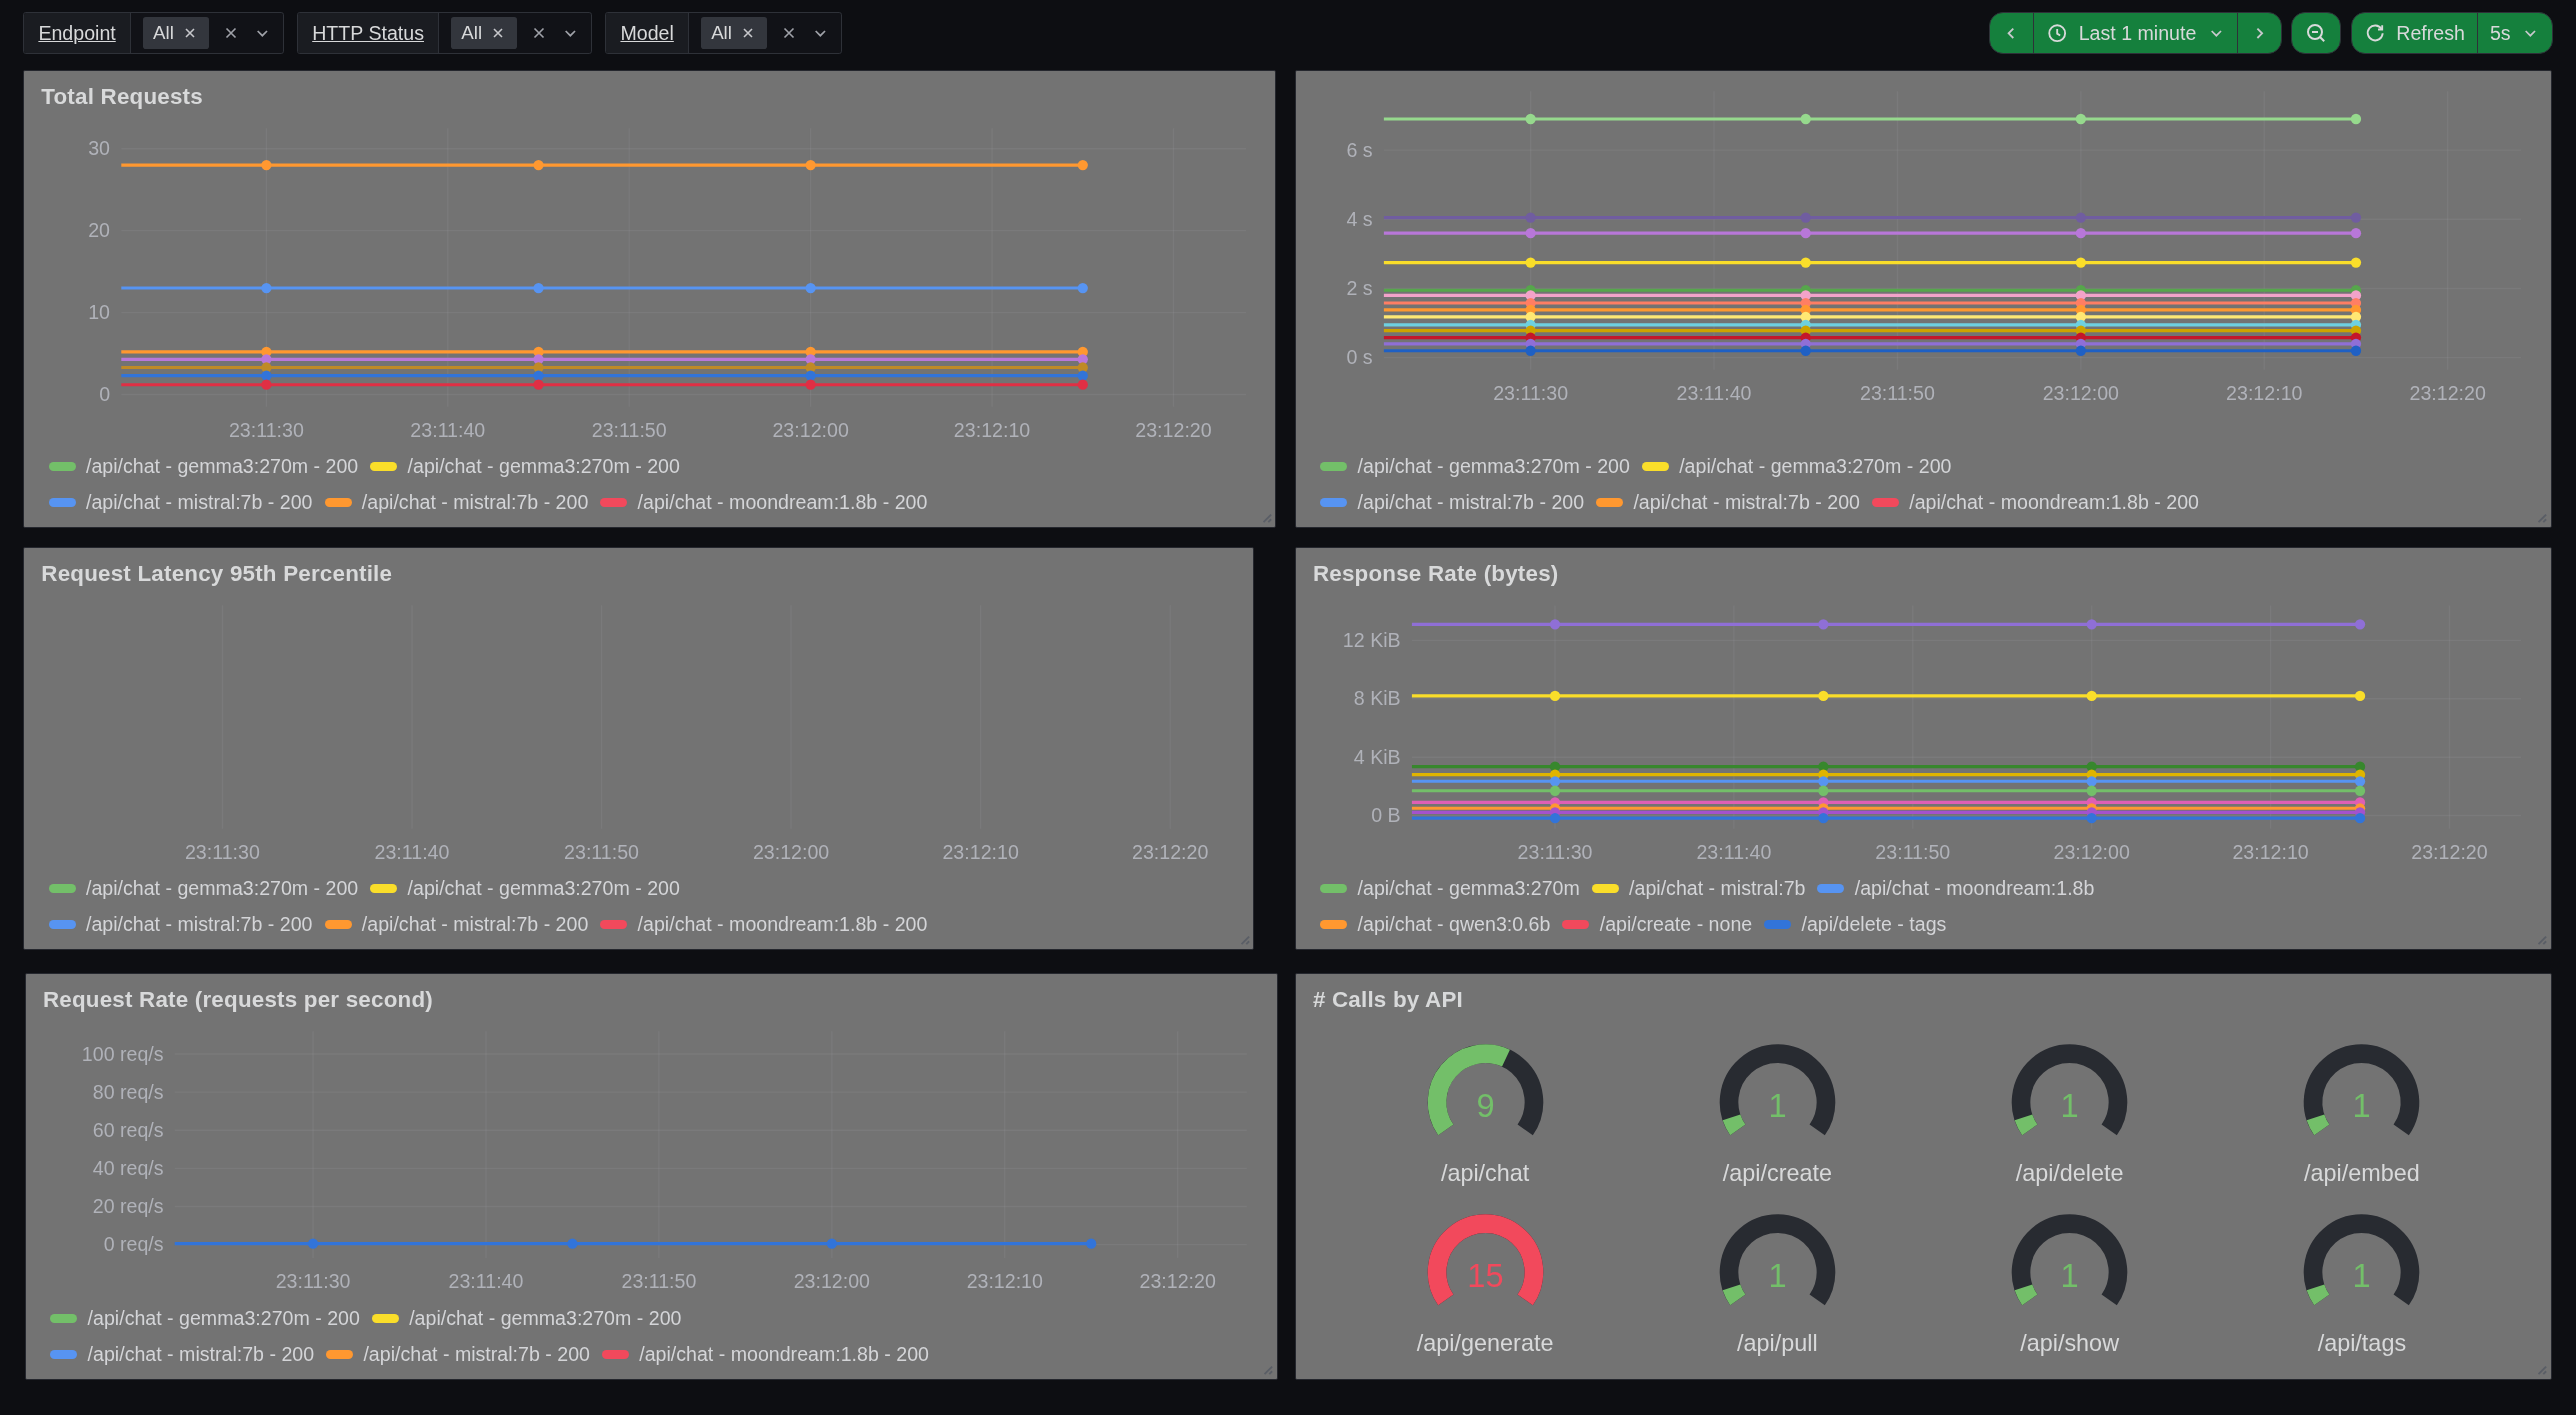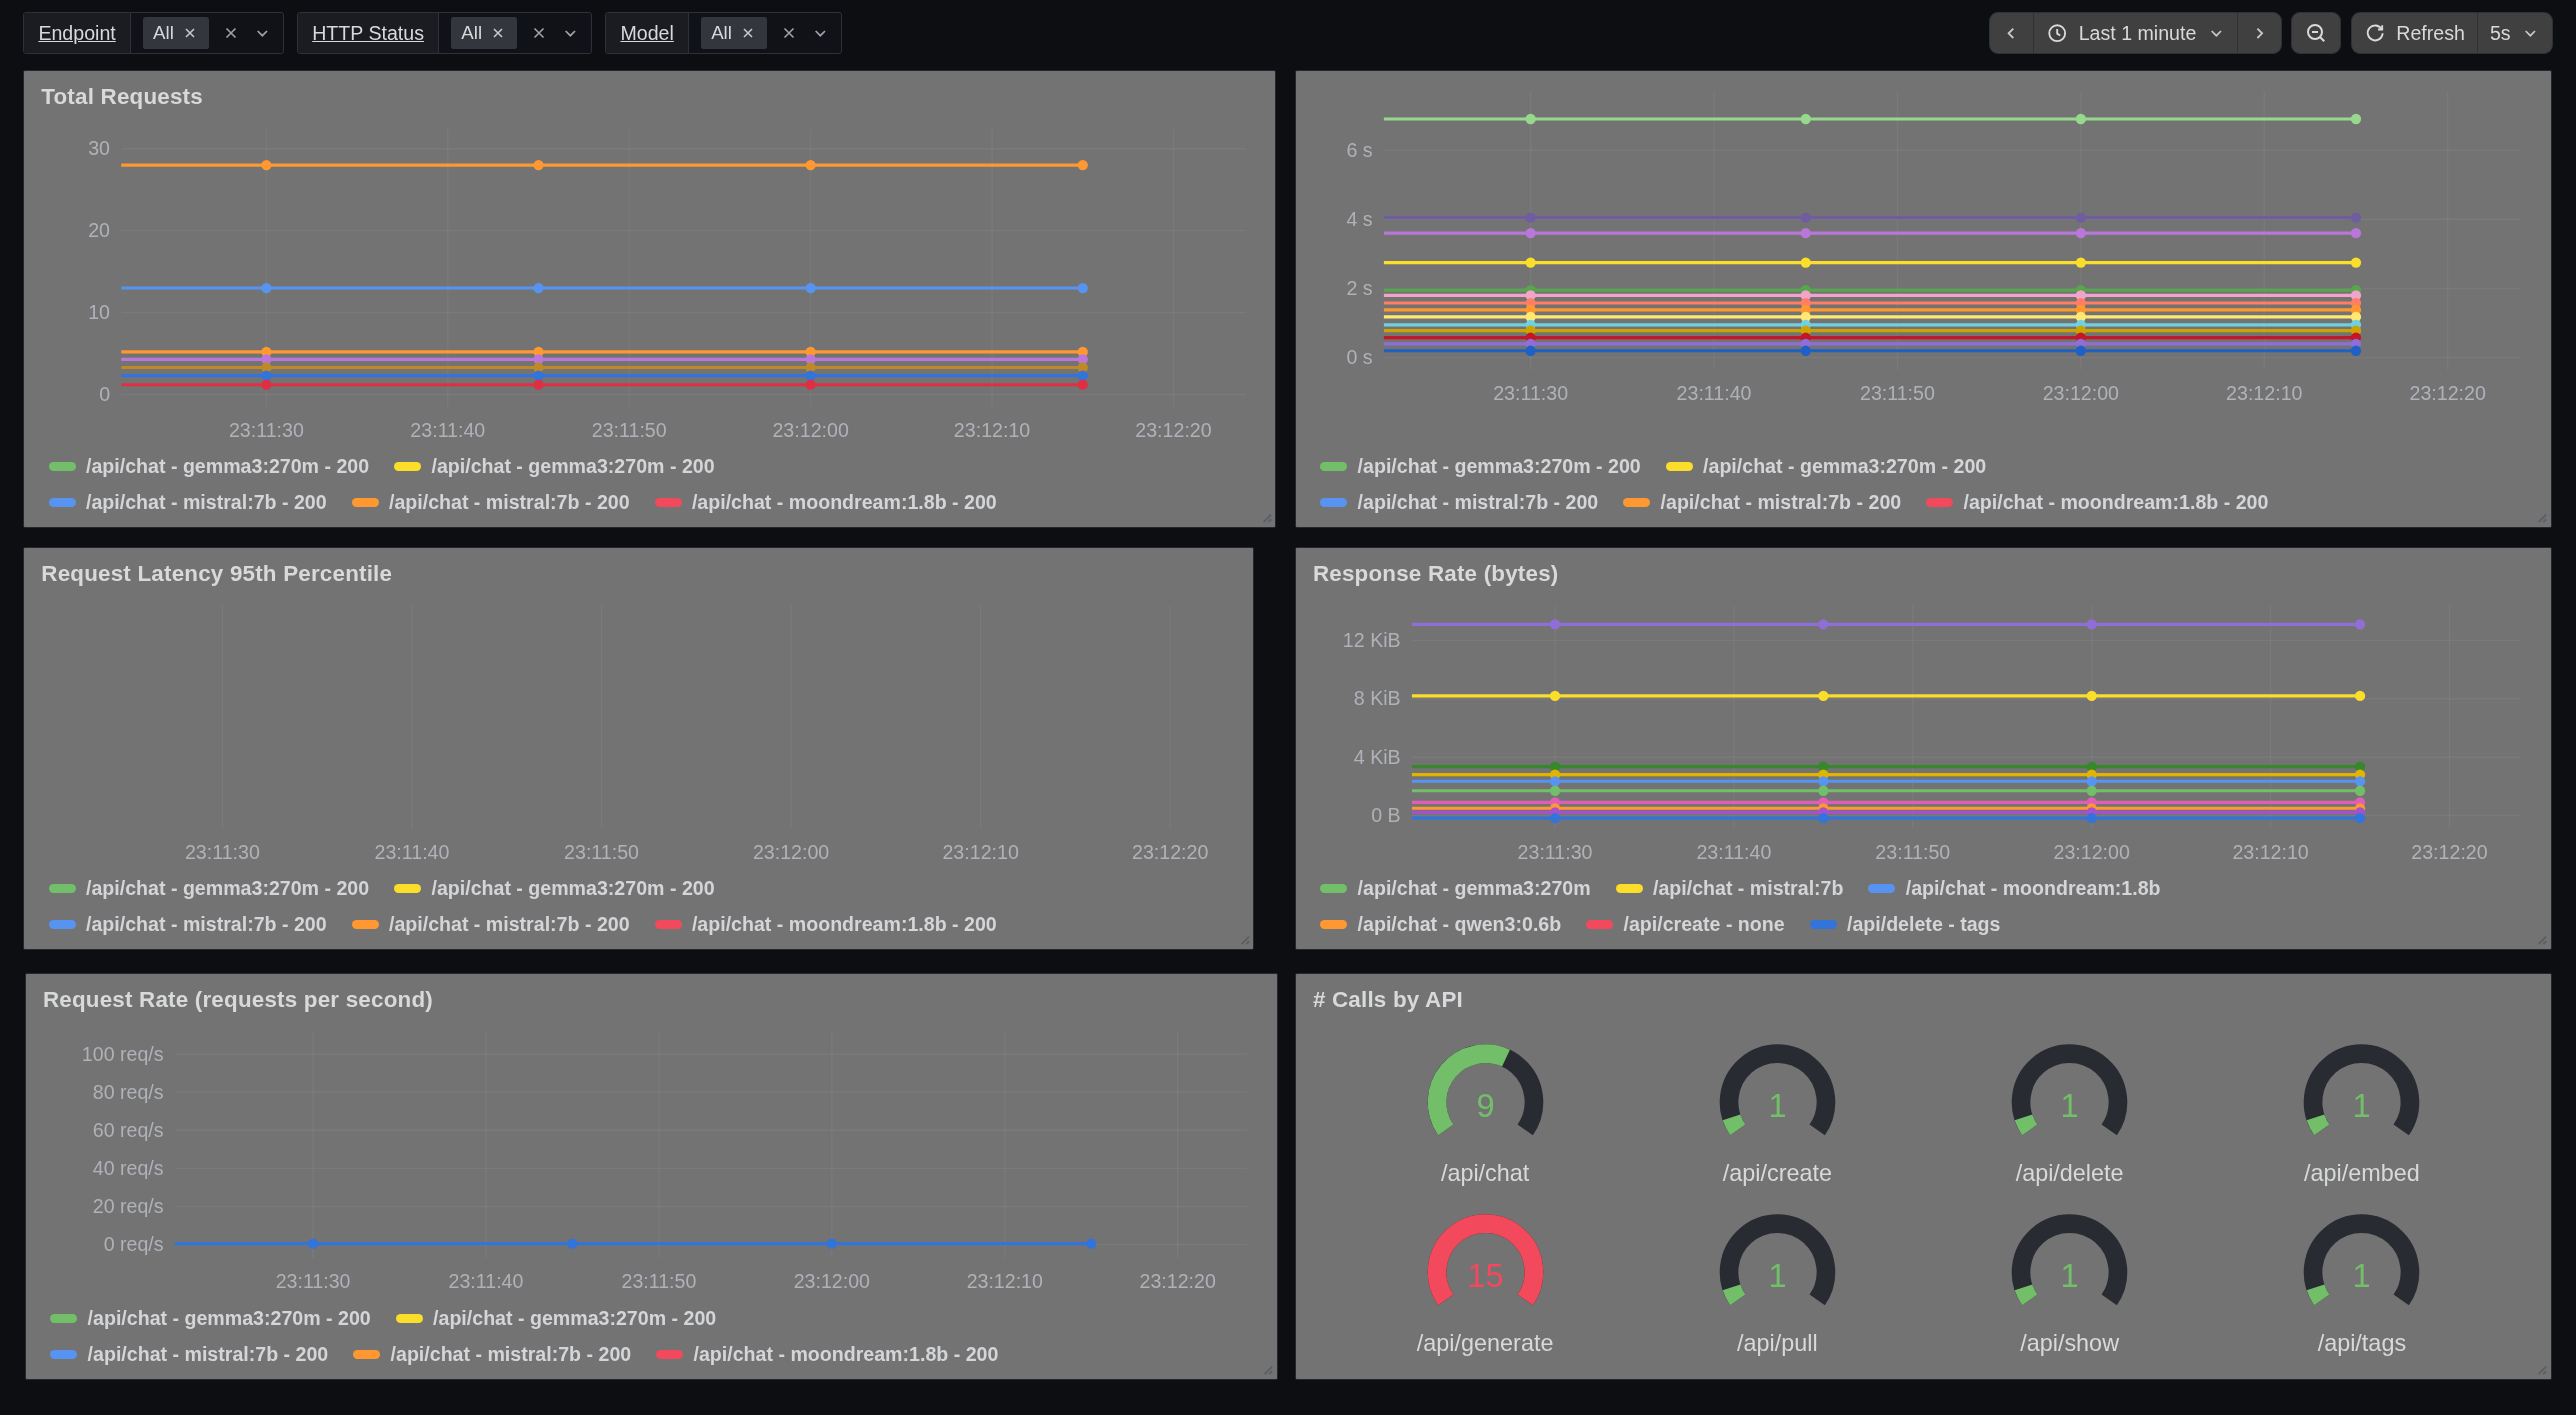--- a/index.html
+++ b/index.html
@@ -9,38 +9,38 @@
 
   
   .topbar { position:absolute; left:23.4px; right:23.4px; top:12px; height:42px; display:flex; align-items:stretch; }
   .filters { display:flex; gap:13px; }
   .filter-group { display:flex; border:0.9px solid #2e3138; border-radius:2.8px; background:#111217; }
   .filter-label { display:flex; align-items:center; padding:0 14px; background:#1a1c21; color:#d8d9da; font-size:19.6px; border-right:0.9px solid #2e3138; border-radius:1.9px 0 0 1.9px;text-decoration:underline; }
   .filter-value { display:flex; align-items:center; gap:13px; padding:0 12px; }
   .chip { display:flex; align-items:center; gap:8.4px; background:#33363d; border-radius:2.8px; padding:4.7px 10.3px; color:#d8d9da; font-size:18.7px; cursor:pointer; }
   .icon { display:inline-flex; align-items:center; justify-content:center; }
   .timebar { margin-left:auto; display:flex; align-items:stretch; gap:9.3px; }
-  .tb-group { display:flex; border:0.9px solid #2e3138; border-radius:9px; background:#404040; overflow:hidden; }
+  .tb-group { display:flex; border:0.9px solid #2e3138; border-radius:14px; background:#15803d; overflow:hidden; }
   .tb-btn { display:flex; align-items:center; gap:10.3px; padding:0 12px; color:#d8d9da; font-size:19.6px; font-weight:500; cursor:pointer; border:0; background:transparent; font-family:inherit; }
   .tb-btn + .tb-btn { border-left:0.9px solid #2e3138; }
 
   
   .panel { position:absolute; background:#737373; border:0.9px solid #25272e; border-radius:1.9px; padding:9.3px 15px 9.3px; display:flex; flex-direction:column; }
   #p0 { left:23.4px;   top:70px;   width:1253px; height:458px; }
   #p1 { left:1295px; top:70px;   width:1257px; height:458px; }
   #p2 { left:23.4px;   top:547px;  width:1231px; height:403px; }
   #p3 { left:1295px; top:547px;  width:1257px; height:403px; }
   #p4 { left:25px;   top:973px; width:1253px; height:407px; }
   #p5 { left:1295px; top:973px; width:1257px; height:407px; }
   .panel-title { margin:0; padding:3.7px 1.9px 7.5px; color:#d8d9da; font-size:22.4px; font-weight:600; letter-spacing:0.2px; }
   .chart { flex:1 1 auto; position:relative; min-height:0; }
   .chart svg { position:absolute; inset:0; }
 
   .legend { padding:7.5px 1.9px 3.7px 9.3px; display:flex; flex-direction:column; gap:13px; }
-  .legend-row { display:flex; gap:25px; flex-wrap:nowrap;font-weight:bold; }
+  .legend-row { display:flex; gap:12px; flex-wrap:nowrap; }
   .legend-item { display:flex; align-items:center; gap:10.3px; color:#d4d5d8; font-size:19.6px; cursor:pointer; white-space:nowrap; }
   .swatch { width:27px; height:8.4px; border-radius:4.7px; flex:0 0 auto; }
 
   .resize-handle { position:absolute; right:2.8px; bottom:2.8px; width:17px; height:17px; cursor:nwse-resize; }
 
   
   .gauge-grid { flex:1 1 auto; display:grid; grid-template-columns:repeat(4,1fr); grid-template-rows:1fr 1fr; padding:5.6px 28px 3.7px; }
   .gauge-cell { display:flex; flex-direction:column; align-items:center; justify-content:center; }
   .gauge-label { color:#d8d9da; font-size:23.4px; margin-top:1.9px; }
 </style>

